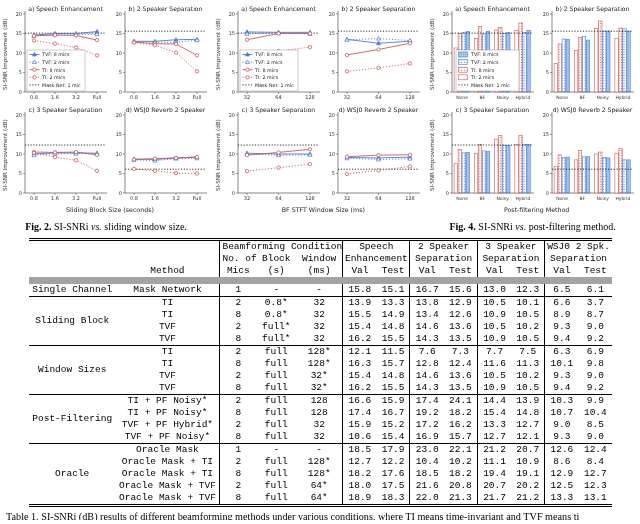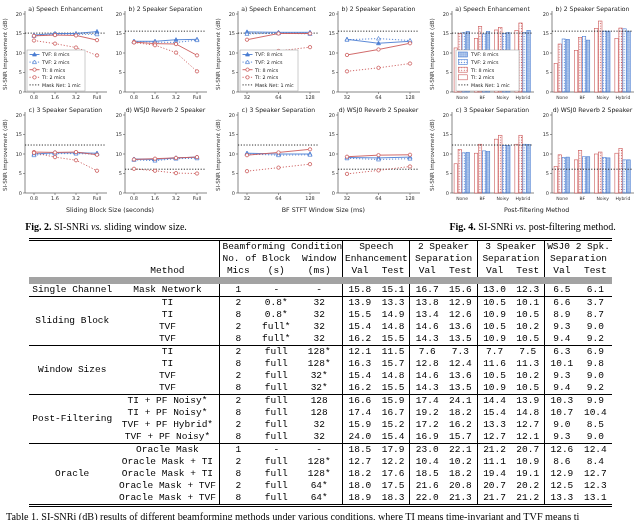--- a/index.html
+++ b/index.html
@@ -857,21 +857,21 @@
             <td class="bl">13.3</td>
             <td>12.7</td>
             <td class="bl">9.0</td>
             <td>8.5</td>
           </tr>
           <tr>
             <td class="al">TVF + PF Noisy*</td>
             <td class="bl">8</td>
             <td>full</td>
             <td>32</td>
-            <td class="bl">24.0</td>
+            <td class="bl">10.6</td>
             <td>15.4</td>
             <td class="bl">16.9</td>
             <td>15.7</td>
             <td class="bl">12.7</td>
             <td>12.1</td>
             <td class="bl">9.3</td>
             <td>9.0</td>
           </tr>
           <tr class="grp-first">
             <td class="glabel" rowspan="5">Oracle</td>

